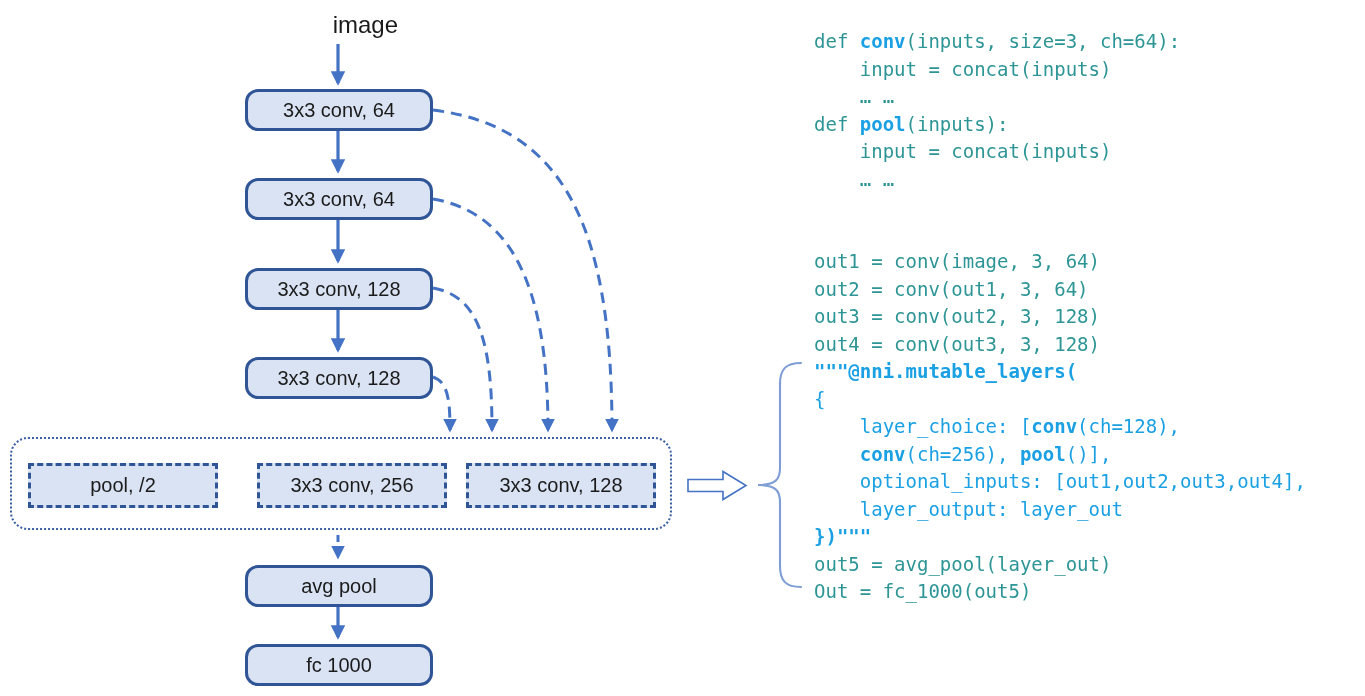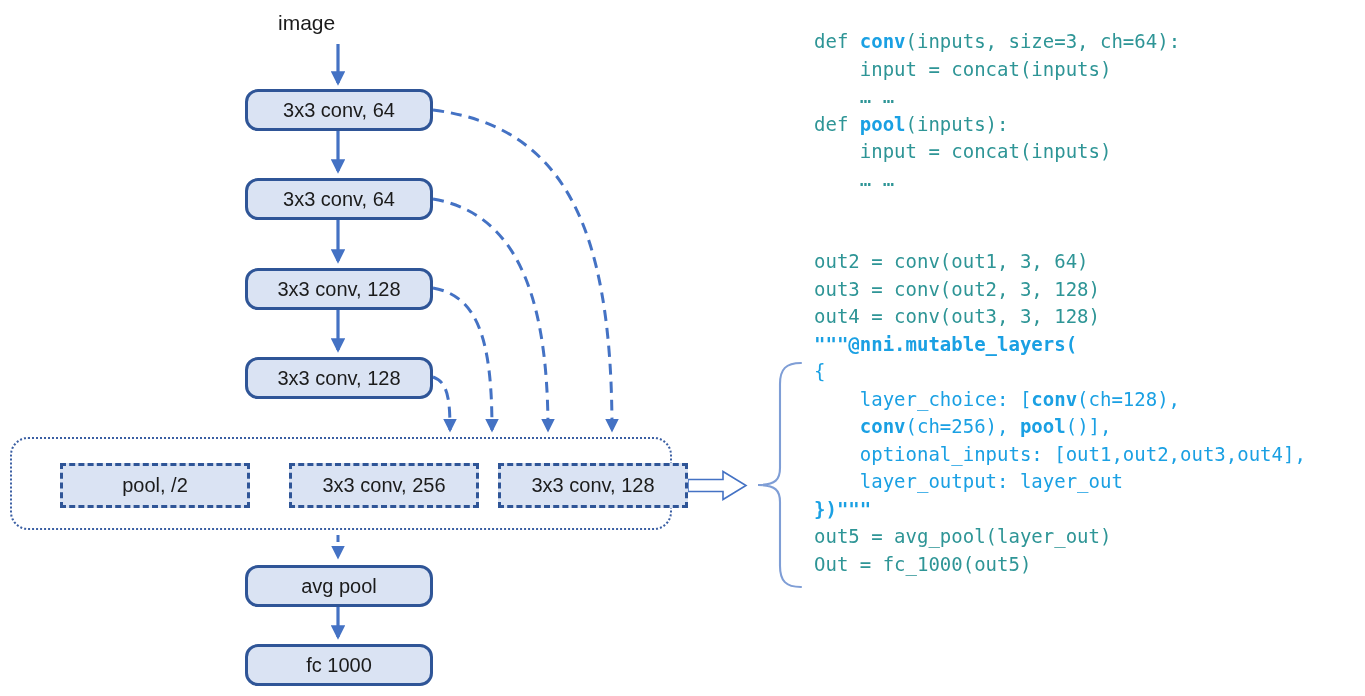--- a/index.html
+++ b/index.html
@@ -6,25 +6,25 @@
     --box-fill:#dae3f3; --box-border:#2f5597; --arrow:#4472c4;
     --code-teal:#2e9596; --code-blue:#1aa0e3; --brace:#7f9ed6; --ink:#1b1b1b;
   }
   html,body{margin:0;padding:0;background:#fff;}
   #stage{position:relative;width:1365px;height:696px;background:#fff;overflow:hidden;
          font-family:"Liberation Sans",sans-serif;}
   .node{position:absolute;display:flex;align-items:center;justify-content:center;
         background:var(--box-fill,#dae3f3);border:3px solid var(--box-border,#2f5597);
         color:var(--ink,#1b1b1b);font-size:20px;}
   .node.solid{width:182px;height:36px;border-radius:13px;}
-  .node.dashed{border:3px dashed var(--box-border,#2f5597);width:184px;height:39px;margin-left:32px;}
+  .node.dashed{border:3px dashed var(--box-border,#2f5597);width:184px;height:39px;}
   #mutable-container{position:absolute;left:10px;top:437px;width:658px;height:89px;
         border:2px dotted #3b5fa3;border-radius:18px;background:transparent;}
-  #input-label{position:absolute;left:278px;top:11px;width:120px;text-align:left;
-        font-size:21px;color:var(--ink,#1b1b1b);}
+  #input-label{position:absolute;left:278px;top:11px;width:120px;text-align:right;
+        font-size:24px;color:var(--ink,#1b1b1b);}
   #arrow-layer{position:absolute;left:0;top:0;width:1365px;height:696px;pointer-events:none;}
   #code-block{position:absolute;left:814px;top:28px;width:545px;
         font-family:"DejaVu Sans Mono",monospace;font-size:19px;}
   .code-line{height:27.5px;line-height:27.5px;white-space:pre;}
   .tk-t{color:var(--code-teal,#2e9596);}
   .tk-b{color:var(--code-blue,#1aa0e3);}
   .tk-bb{color:var(--code-blue,#1aa0e3);font-weight:bold;}
 </style>
 </head>
 <body>
@@ -96,20 +96,21 @@
 
   <div id="code-block">
       <div class="code-line"><span class="tk-t">def </span><span class="tk-bb">conv</span><span class="tk-t">(inputs, size=3, ch=64):</span></div>
       <div class="code-line"><span class="tk-t">    input = concat(inputs)</span></div>
       <div class="code-line"><span class="tk-t">    … …</span></div>
       <div class="code-line"><span class="tk-t">def </span><span class="tk-bb">pool</span><span class="tk-t">(inputs):</span></div>
       <div class="code-line"><span class="tk-t">    input = concat(inputs)</span></div>
       <div class="code-line"><span class="tk-t">    … …</span></div>
       <div class="code-line">&nbsp;</div>
       <div class="code-line">&nbsp;</div>
+      <div class="code-line"><span class="tk-t">out1 = conv(image, 3, 64)</span></div>
       <div class="code-line"><span class="tk-t">out2 = conv(out1, 3, 64)</span></div>
       <div class="code-line"><span class="tk-t">out3 = conv(out2, 3, 128)</span></div>
       <div class="code-line"><span class="tk-t">out4 = conv(out3, 3, 128)</span></div>
       <div class="code-line"><span class="tk-bb">"""@nni.mutable_layers(</span></div>
       <div class="code-line"><span class="tk-b">{</span></div>
       <div class="code-line"><span class="tk-b">    layer_choice: [</span><span class="tk-bb">conv</span><span class="tk-b">(ch=128),</span></div>
       <div class="code-line"><span class="tk-b">    </span><span class="tk-bb">conv</span><span class="tk-b">(ch=256), </span><span class="tk-bb">pool</span><span class="tk-b">()],</span></div>
       <div class="code-line"><span class="tk-b">    optional_inputs: [out1,out2,out3,out4],</span></div>
       <div class="code-line"><span class="tk-b">    layer_output: layer_out</span></div>
       <div class="code-line"><span class="tk-bb">})"""</span></div>

